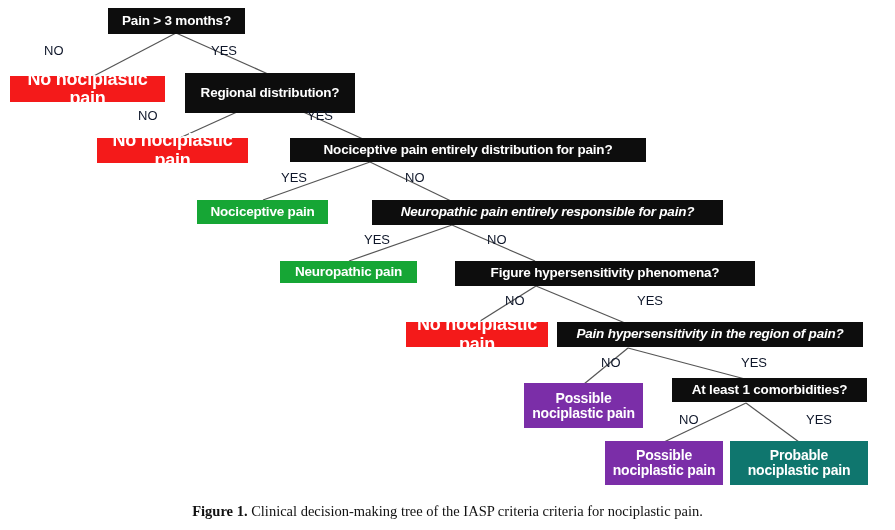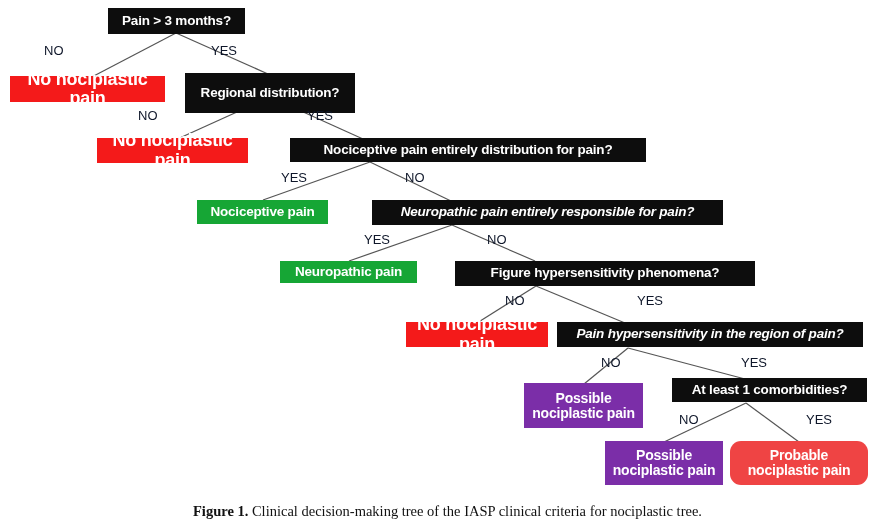--- a/index.html
+++ b/index.html
@@ -48,23 +48,22 @@
   }
   .node.green {
     background: #16a635;
     font-size: 13.5px;
   }
   .node.purple {
     background: #7b2ea8;
     font-size: 14px;
   }
   .node.blue {
-    background: #ef4444;
+    background: #0f766e;
     font-size: 14px;
-    border-radius: 11px;
   }
   .node .lines {
     display: block;
   }
   .node .lines span {
     display: block;
   }
   .edge-label {
     position: absolute;
     font-size: 13px;
@@ -191,16 +190,16 @@
   </div>
   <div class="node blue" style="left:730px; top:441px; width:138px; height:44px;">
     <span class="lines">
       <span>Probable</span>
       <span>nociplastic pain</span>
     </span>
   </div>
 
   <div id="caption">
     <span class="cap-strong">Figure 1.</span>
-    <span>Clinical decision-making tree of the IASP clinical criteria for nociplastic tree.</span>
+    <span>Clinical decision-making tree of the IASP criteria criteria for nociplastic pain.</span>
   </div>
 
 </div>
 
 </body></html>

